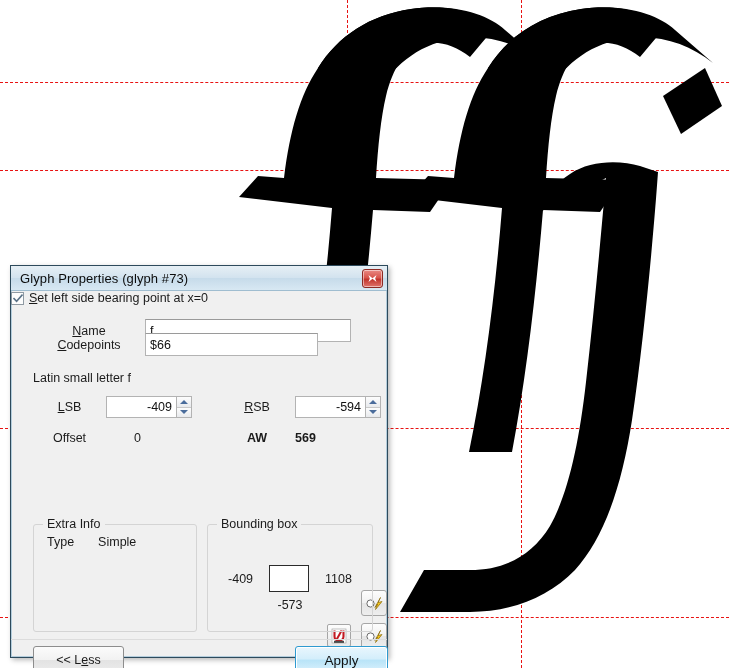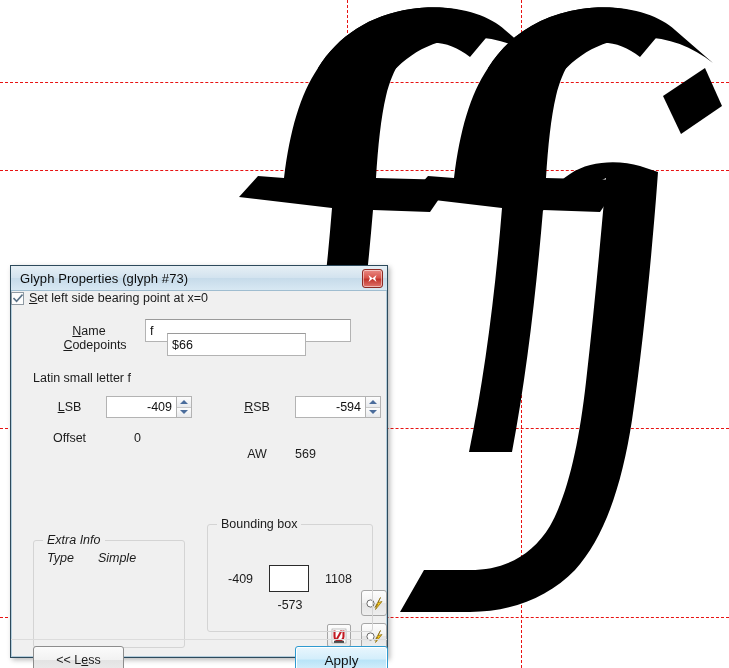--- a/index.html
+++ b/index.html
@@ -337,23 +337,23 @@
           <span>f</span>
         </div>
       </div>
       <div class="iconbtn" style="position:absolute; left:350px; top:299px;">
         <svg width="17" height="15" viewBox="0 0 17 15" aria-hidden="true">
           <circle cx="4.5" cy="7.5" r="3.6" fill="#ffffff" stroke="#6b6b6b" stroke-width="1"></circle>
           <path d="M9 11.5 L14.5 1.5 L12 6.5 L16 5.5 L9.5 13.5 L11.5 8 Z" fill="#f5c419" stroke="#8a6a08" stroke-width=".7" stroke-linejoin="round"></path>
         </svg>
       </div>
 
-      <div class="row" style="left:28px; top:42px; width:340px;gap:16px;">
+      <div class="row" style="left:22px; top:42px; width:340px;">
         <span class="lbl" style="width:112px;"><u>C</u>odepoints</span>
-        <div class="txtfield" style="width:139px;">
+        <div class="txtfield" style="width:173px;">
           <span>$66</span>
         </div>
       </div>
       <div class="smallbtn" style="position:absolute; left:316px; top:333px; width:24px; height:23px;">
         <svg width="16" height="16" viewBox="0 0 16 16" aria-hidden="true">
           <rect x="1" y="1" width="14" height="14" fill="#ffffff" stroke="#9b9b9b" stroke-width=".6"></rect>
           <path d="M3.5 2.5 L3.5 8.5 C3.5 11 5.4 12.6 8 12.6 C10.6 12.6 12.5 11 12.5 8.5 L12.5 2.5" fill="none" stroke="#c21a22" stroke-width="2.1"></path>
           <path d="M10.6 2.5 L5.4 12" stroke="#c21a22" stroke-width="2"></path>
           <rect x="3" y="12.8" width="10" height="2.1" fill="#4a4a4a"></rect>
         </svg>
@@ -396,35 +396,35 @@
           <div class="spin-btn down">
               <i class="tri down"></i>
             </div>
         </div>
       </div>
 
       <div class="row" style="left:22px; top:140px;gap:28px;">
         <span class="lbl" style="width:73px;">Offset</span>
         <span class="lbl">0</span>
       </div>
-      <div class="row" style="left:208px; top:156px;">
+      <div class="row" style="left:208px; top:140px;font-weight:bold;">
         <span class="lbl" style="width:76px;">AW</span>
         <span class="lbl">569</span>
       </div>
 
       <div id="setlsb-row">
         <span class="cbox">
           <svg width="10" height="9" viewBox="0 0 10 9" aria-hidden="true">
             <path d="M1 4.6 L3.6 7.3 L9 1.2" fill="none" stroke="#5b7287" stroke-width="1.6" stroke-linecap="square"></path>
           </svg>
         </span>
         <span class="lbl"><u>S</u>et left side bearing point at x=0</span>
       </div>
 
-      <div class="groupbox" style="left:22px; top:249px; width:152px; height:108px;font-style:italic;">
+      <div class="groupbox" style="left:22px; top:233px; width:164px; height:108px;">
         <span class="grouptitle">Extra Info</span>
         <div style="position:absolute; left:13px; top:10px; display:flex; gap:24px;">
           <span class="lbl">Type</span>
           <span class="lbl">Simple</span>
         </div>
       </div>
 
       <div class="groupbox" style="left:196px; top:233px; width:166px; height:108px;">
         <span class="grouptitle">Bounding box</span>
 

